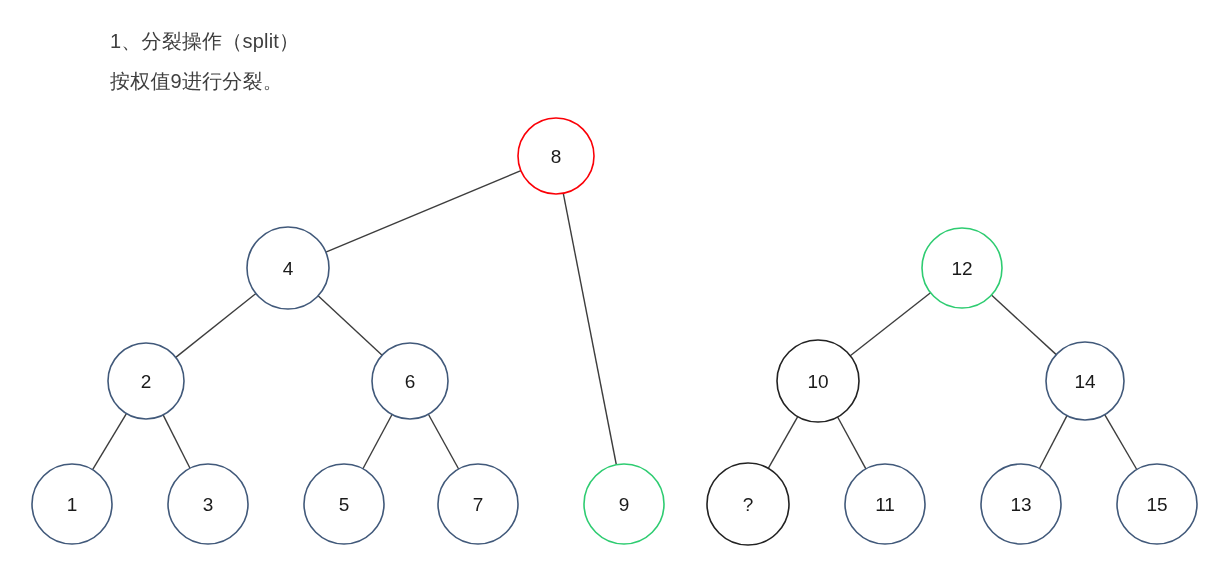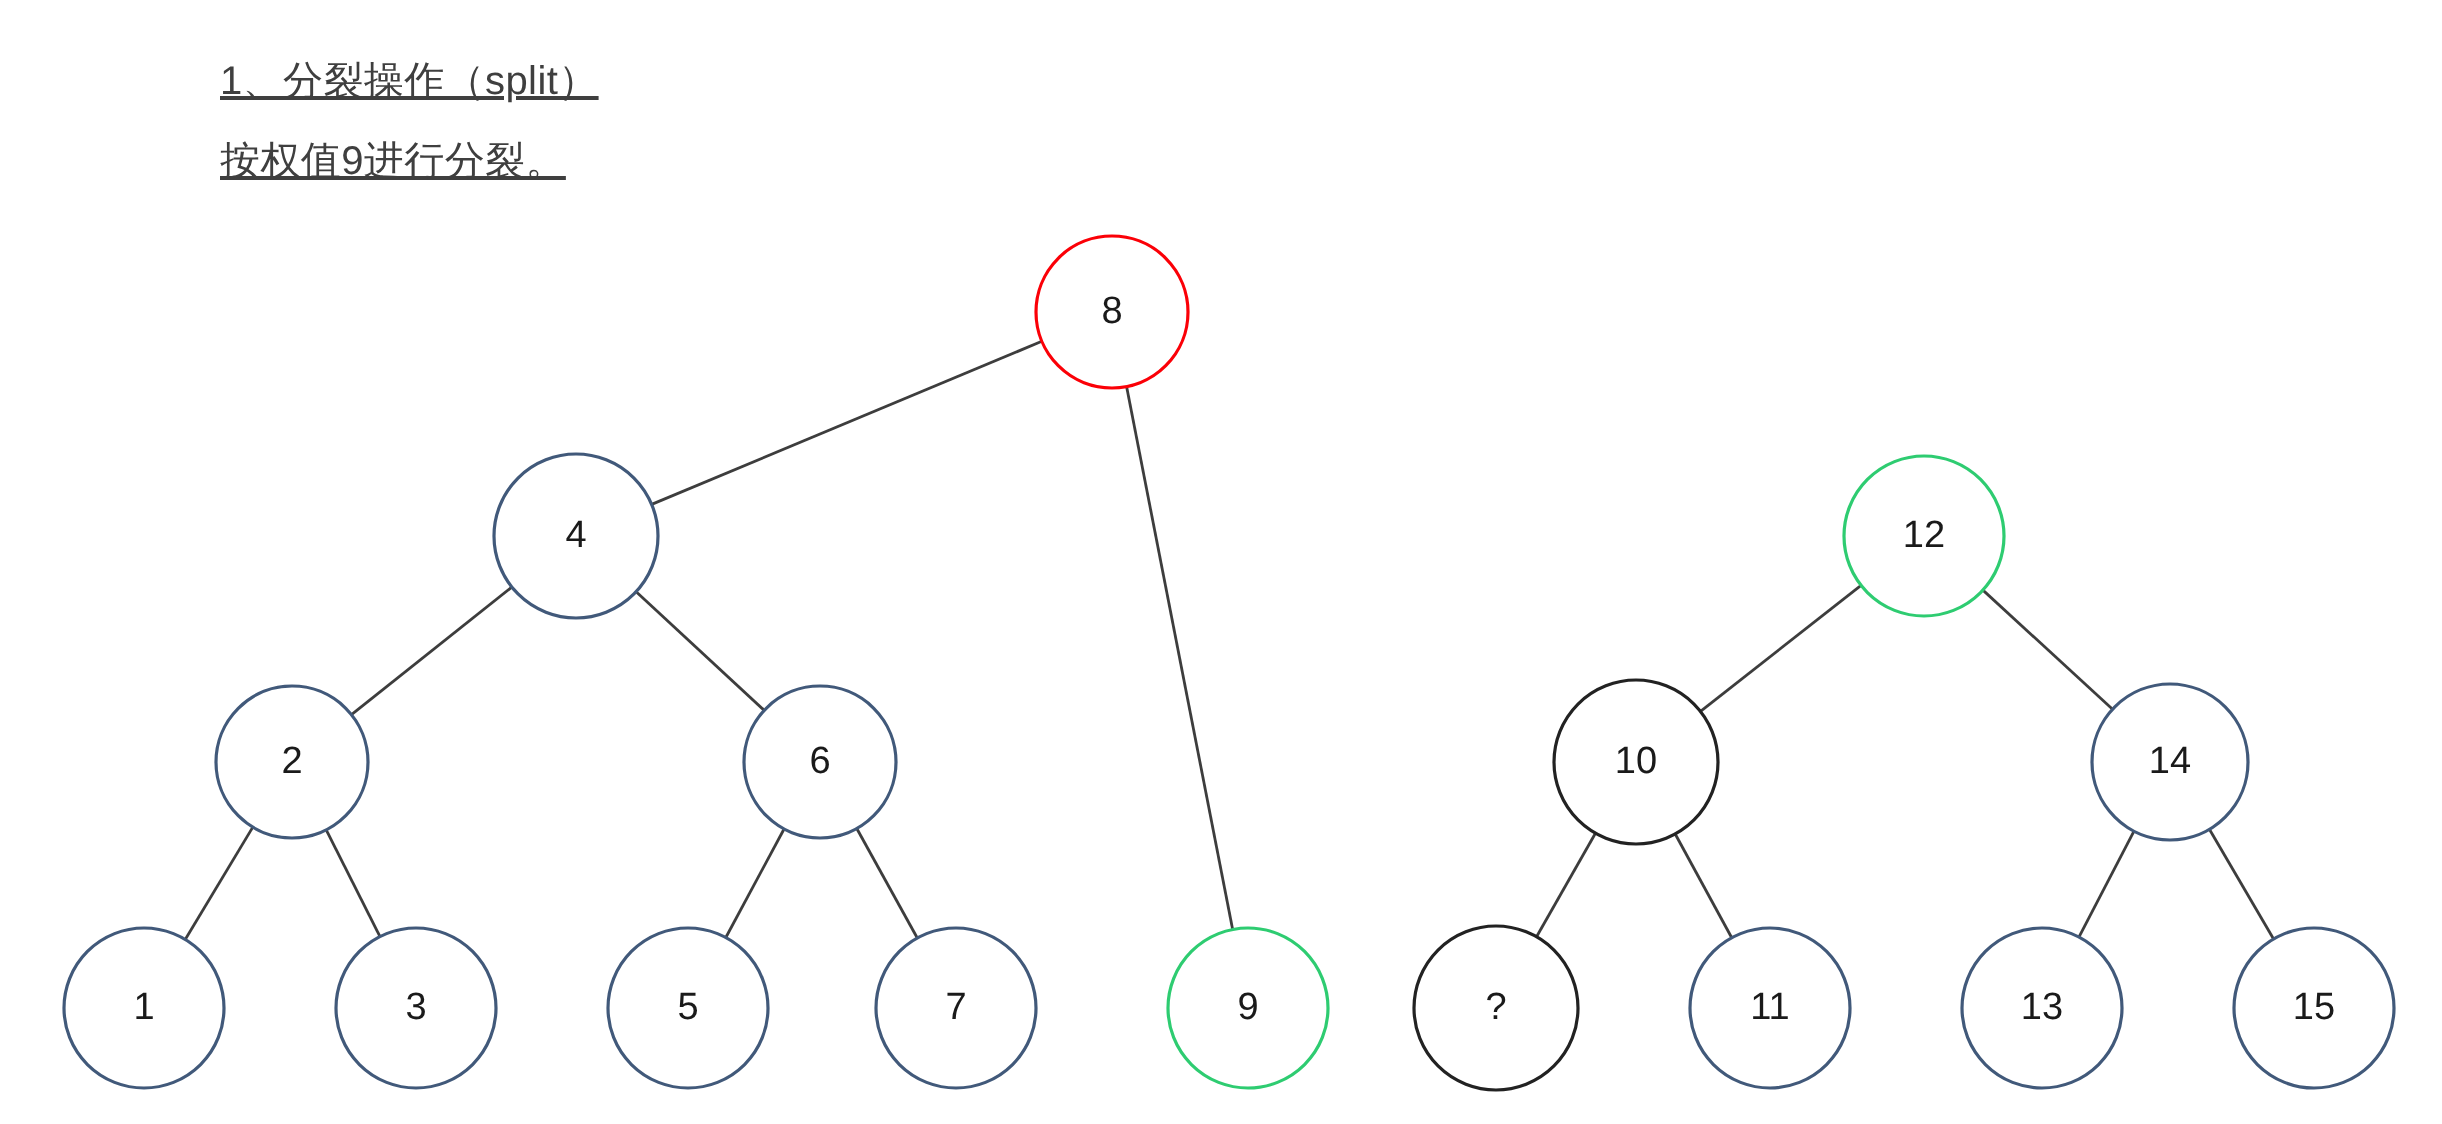--- a/index.html
+++ b/index.html
@@ -22,21 +22,20 @@
     background: #ffffff;
   }
   .caption {
     position: absolute;
     left: 110px;
     font-size: 20px;
     line-height: 1.2;
     color: #3f3f3f;
     white-space: nowrap;
     letter-spacing: 0.2px;
-    text-decoration: underline;
   }
   #caption-line-1 { top: 29px; }
   #caption-line-2 { top: 69px; text-align: center; }
 
   #tree-canvas {
     position: absolute;
     left: 0;
     top: 0;
     width: 1221px;
     height: 562px;

